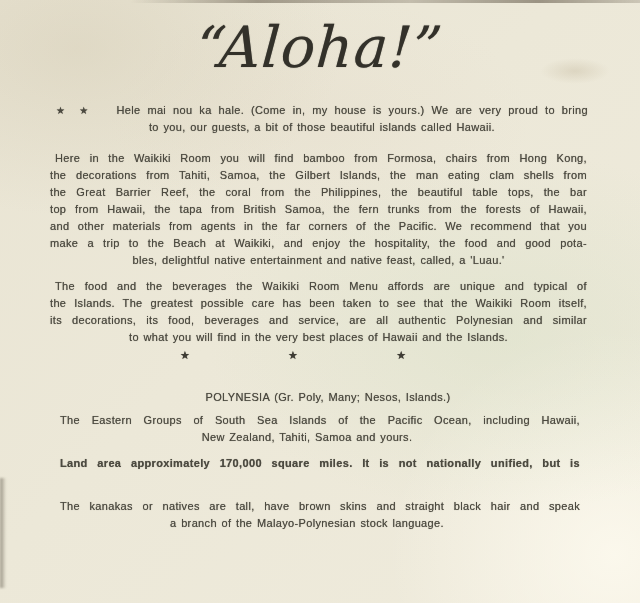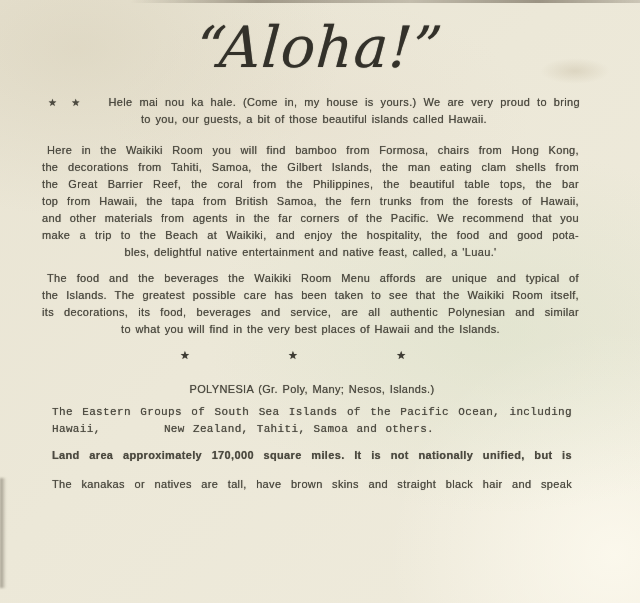--- a/index.html
+++ b/index.html
@@ -41,35 +41,35 @@
     text-shadow:0 0 1px rgba(51,49,42,0.55);
   }
   .textline{
     font-size:11px;line-height:17px;height:17px;
     letter-spacing:0.35px;word-spacing:1.2px;
     text-shadow:0 0 0.7px rgba(76,74,64,0.8);
     white-space:nowrap;
   }
   .jline{text-align:justify;text-align-last:justify;white-space:normal;}
   .lline{text-align:center;}
-  .block{position:absolute;margin:0;}
+  .block{position:absolute;margin:8px;}
   .intro-block{top:94px;left:48px;width:532px;}
   .waikiki-block{top:142px;left:42px;width:537px;}
   .food-block{top:270px;left:42px;width:537px;}
   .stars-inline{letter-spacing:12px;margin-right:14px;font-size:10px;}
   .divider{
     position:absolute;top:349px;left:180px;width:226px;
     display:flex;justify-content:space-between;
     font-size:11px;color:#3e3c34;
     text-shadow:0 0 0.7px rgba(62,60,52,0.8);
   }
-  .heading-block{top:381px;left:32px;width:560px;}
-  .eastern-block{top:404px;left:26px;width:546px;font-family:Liberation Mono, monospace;}
+  .heading-block{top:381px;left:40px;width:560px;}
+  .eastern-block{top:404px;left:26px;width:546px;}
   .land-block{top:447px;left:26px;width:546px;font-weight:bold;}
-  .kanakas-block{top:476px;left:26px;width:546px;}
+  .kanakas-block{top:490px;left:26px;width:546px;}
   .indent{padding-left:26px;}
   .small-indent{padding-left:5px;}
 </style>
 </head>
 <body>
 
 <div class="page">
 
   <div class="edge-top"></div>
   <div class="edge-left"></div>
@@ -104,24 +104,25 @@
     <span>★</span>
     <span>★</span>
   </div>
 
   <div class="block heading-block">
     <div class="textline lline">POLYNESIA (Gr. Poly, Many; Nesos, Islands.)</div>
   </div>
 
   <div class="block eastern-block">
     <div class="textline jline indent">The Eastern Groups of South Sea Islands of the Pacific Ocean, including Hawaii,</div>
-    <div class="textline lline">New Zealand, Tahiti, Samoa and others.</div>
+    <div class="textline lline">New Zealand, Tahiti, Samoa and yours.</div>
   </div>
 
   <div class="block land-block">
     <div class="textline jline indent">Land area approximately 170,000 square miles. It is not nationally unified, but is</div>
   </div>
 
   <div class="block kanakas-block">
     <div class="textline jline indent">The kanakas or natives are tall, have brown skins and straight black hair and speak</div>
+    <div class="textline lline">a branch of the Malayo-Polynesian stock language.</div>
   </div>
 
 </div>
 
 </body></html>

